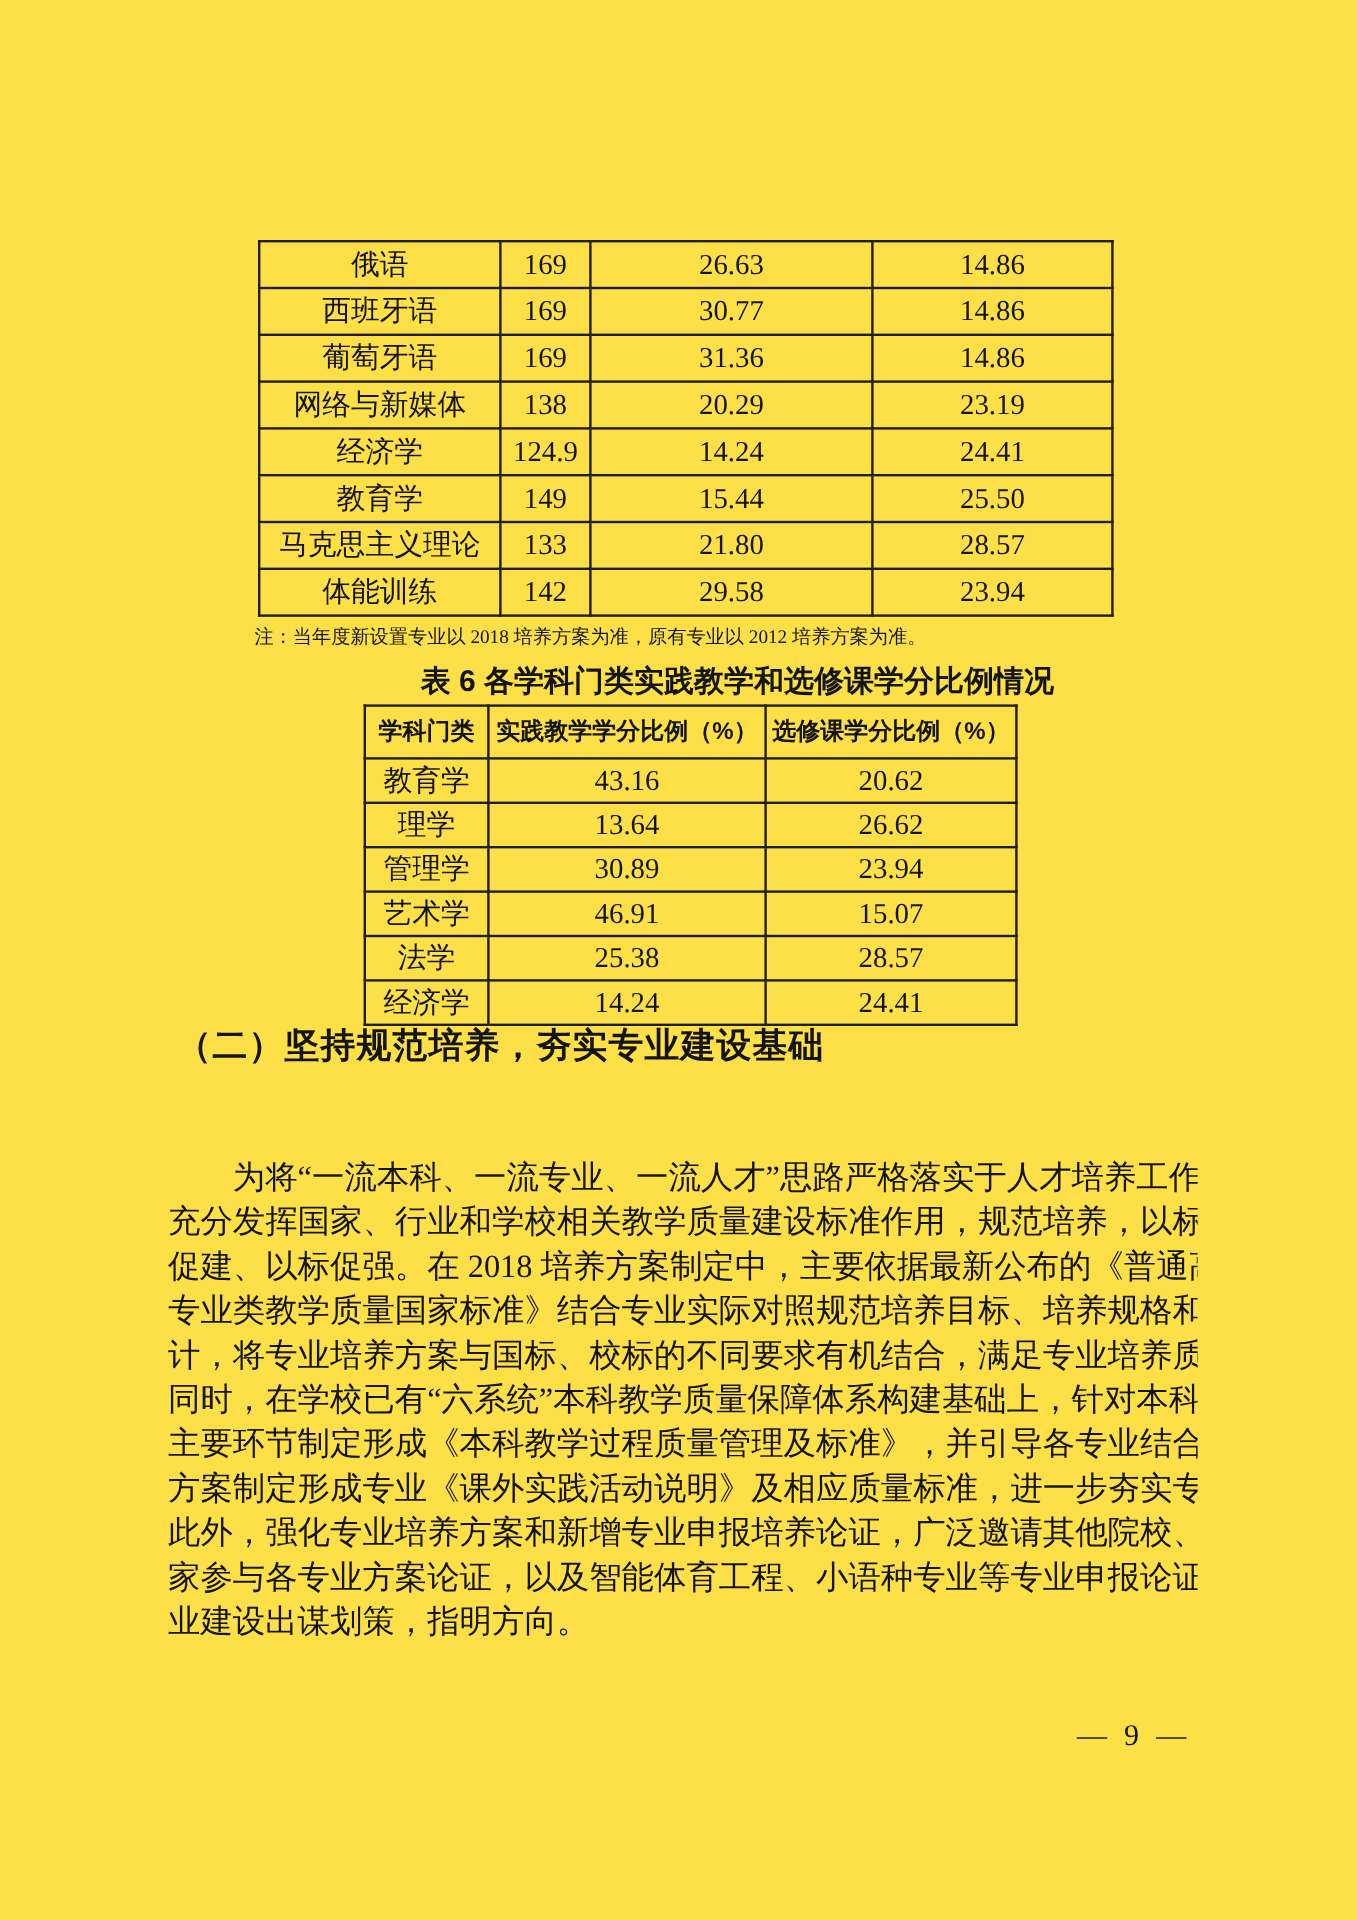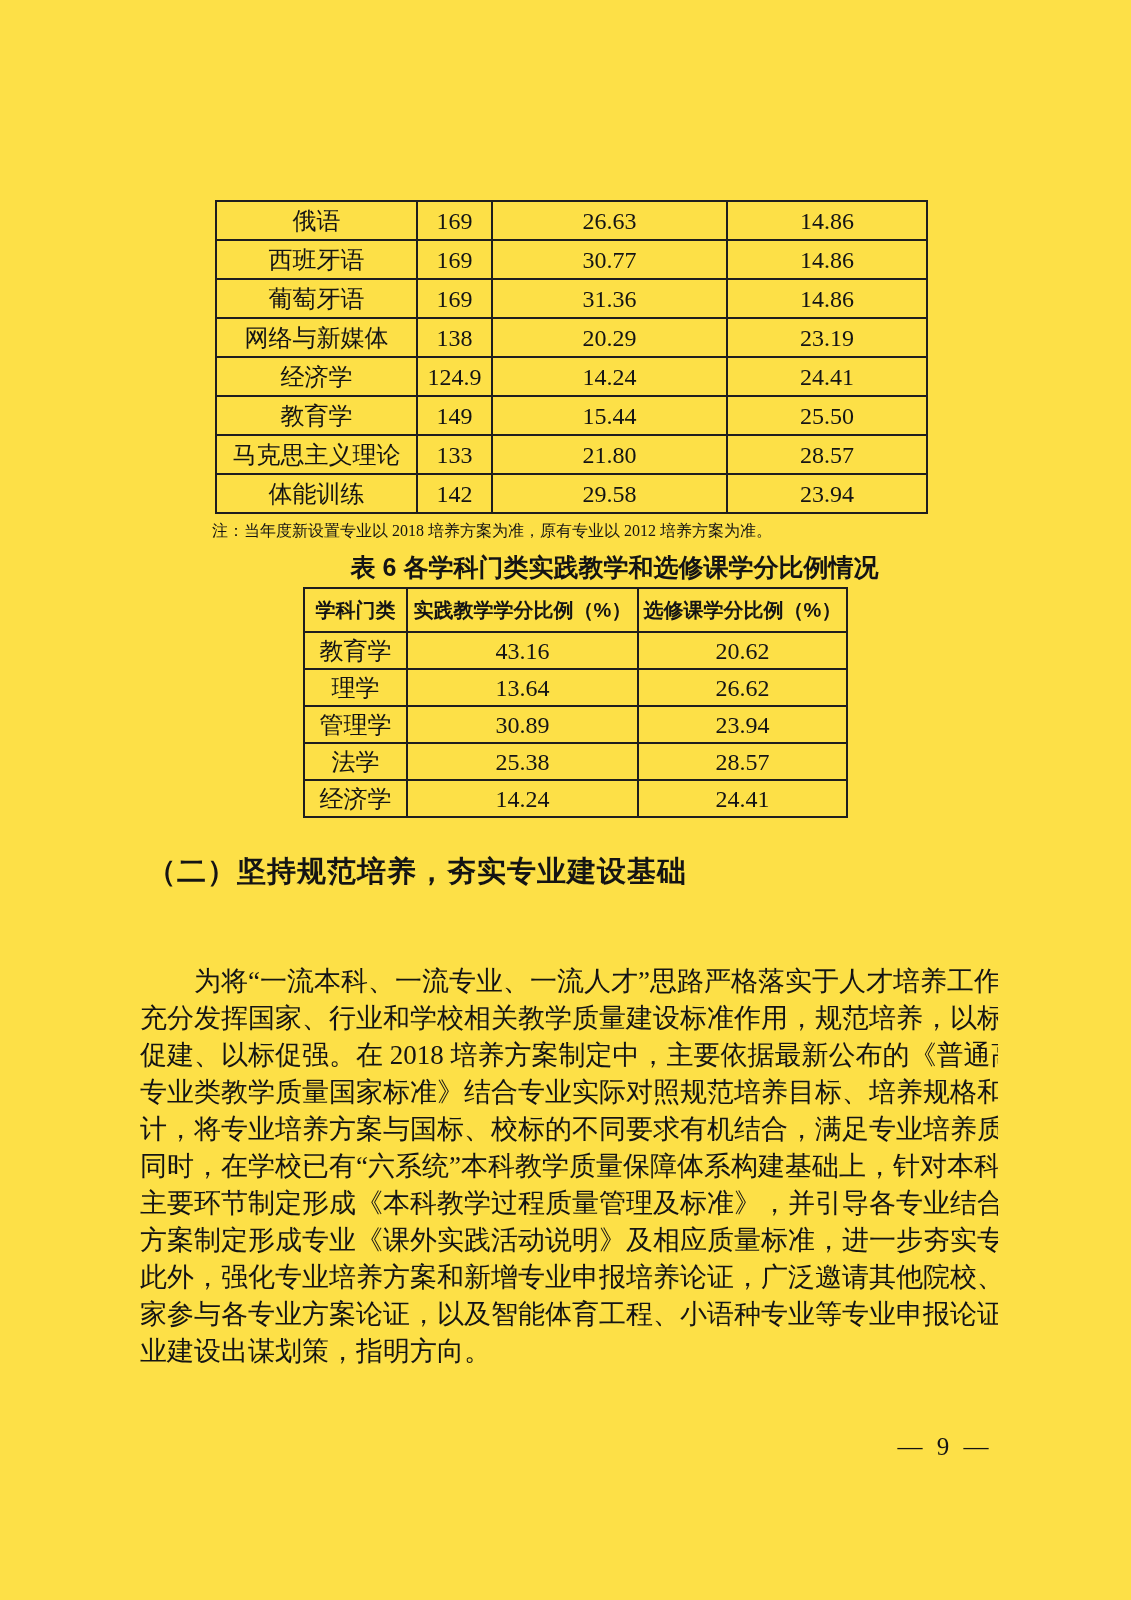--- a/index.html
+++ b/index.html
@@ -164,20 +164,25 @@
       </tr>
       <tr>
         <td>理学</td>
         <td>13.64</td>
         <td>26.62</td>
       </tr>
       <tr>
         <td>管理学</td>
         <td>30.89</td>
         <td>23.94</td>
+      </tr>
+      <tr>
+        <td>艺术学</td>
+        <td>46.91</td>
+        <td>15.07</td>
       </tr>
       <tr>
         <td>法学</td>
         <td>25.38</td>
         <td>28.57</td>
       </tr>
       <tr>
         <td>经济学</td>
         <td>14.24</td>
         <td>24.41</td>

